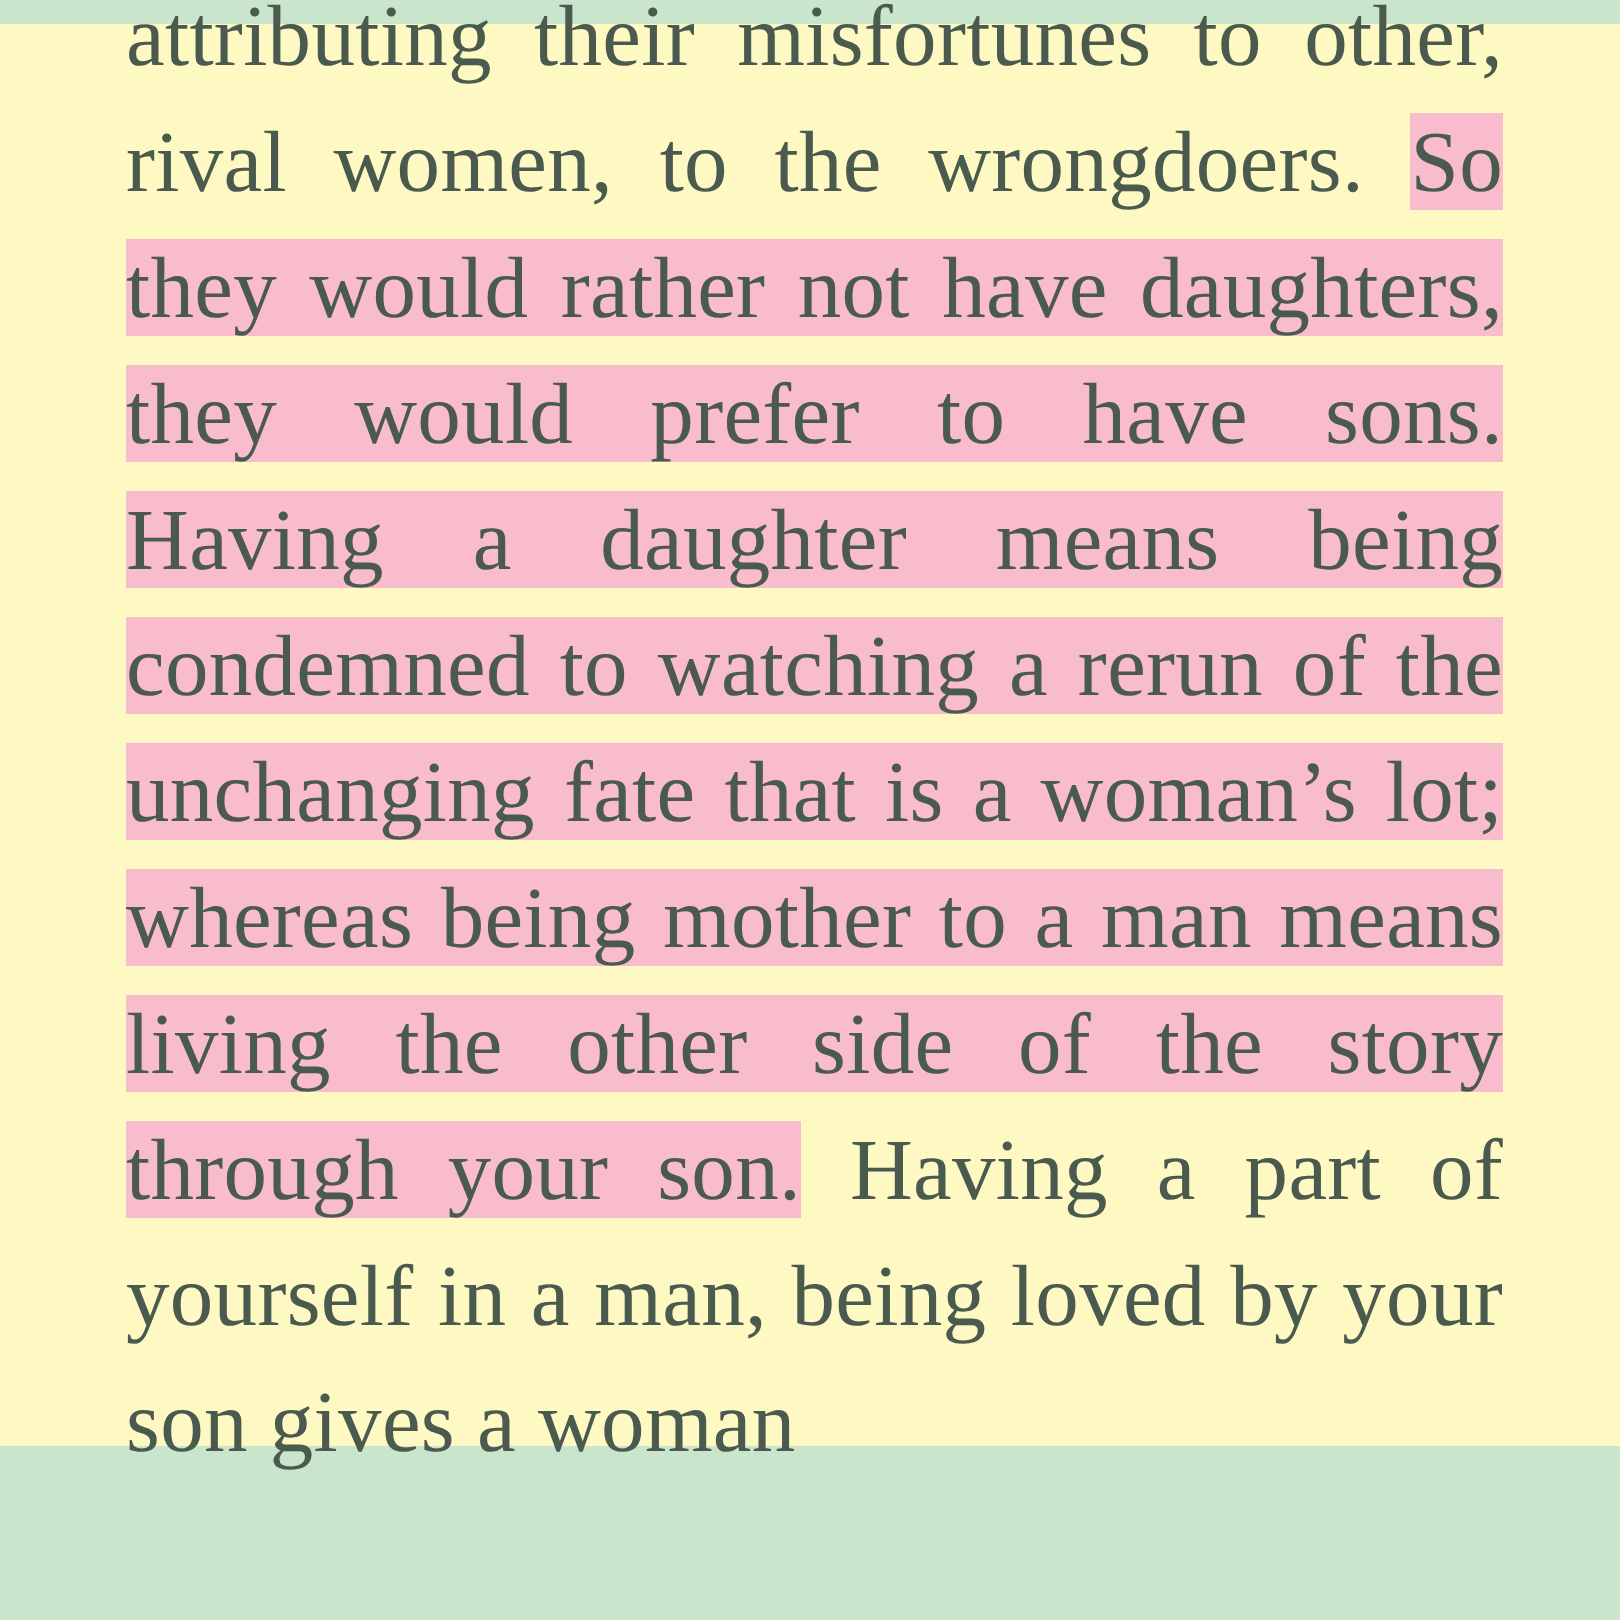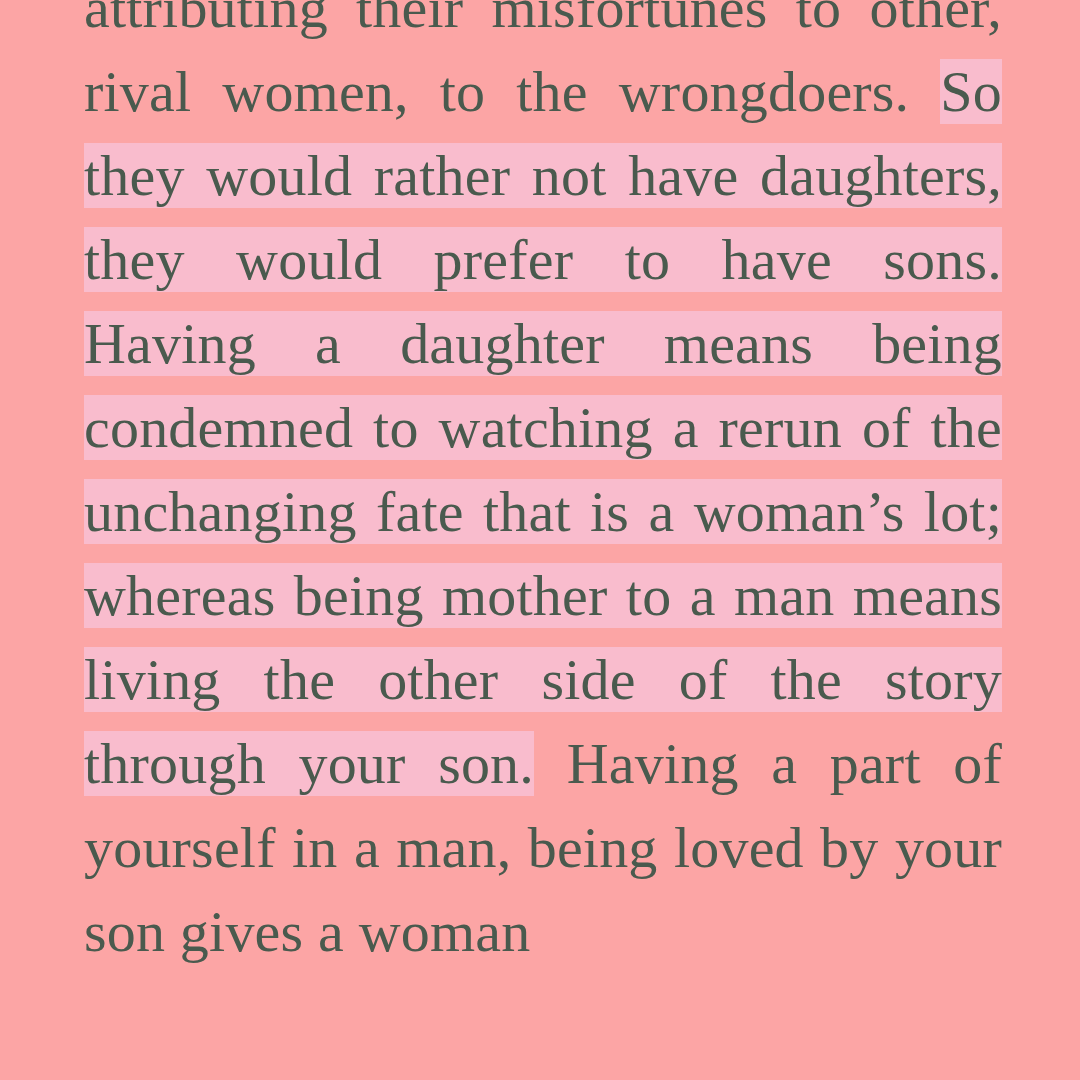--- a/index.html
+++ b/index.html
@@ -9,23 +9,24 @@
   body {
     width: 1080px;
     height: 1080px;
     background: #c9e5cc;
     font-family: "Liberation Serif", "DejaVu Serif", serif;
     overflow: hidden;
   }
   .page {
     position: relative;
     width: 1080px;
-    height: 1080px;
-    background: #fca5a5;
+    height: 948px;
+    background: #fef9c3;
     box-sizing: border-box;
+    margin-top: 16px;
   }
   .text-block {
     position: absolute;
     left: 84px;
     top: -34px;
     width: 918px;
     font-size: 58px;
     line-height: 84px;
     color: #4a5a4e;
     text-align: justify;

